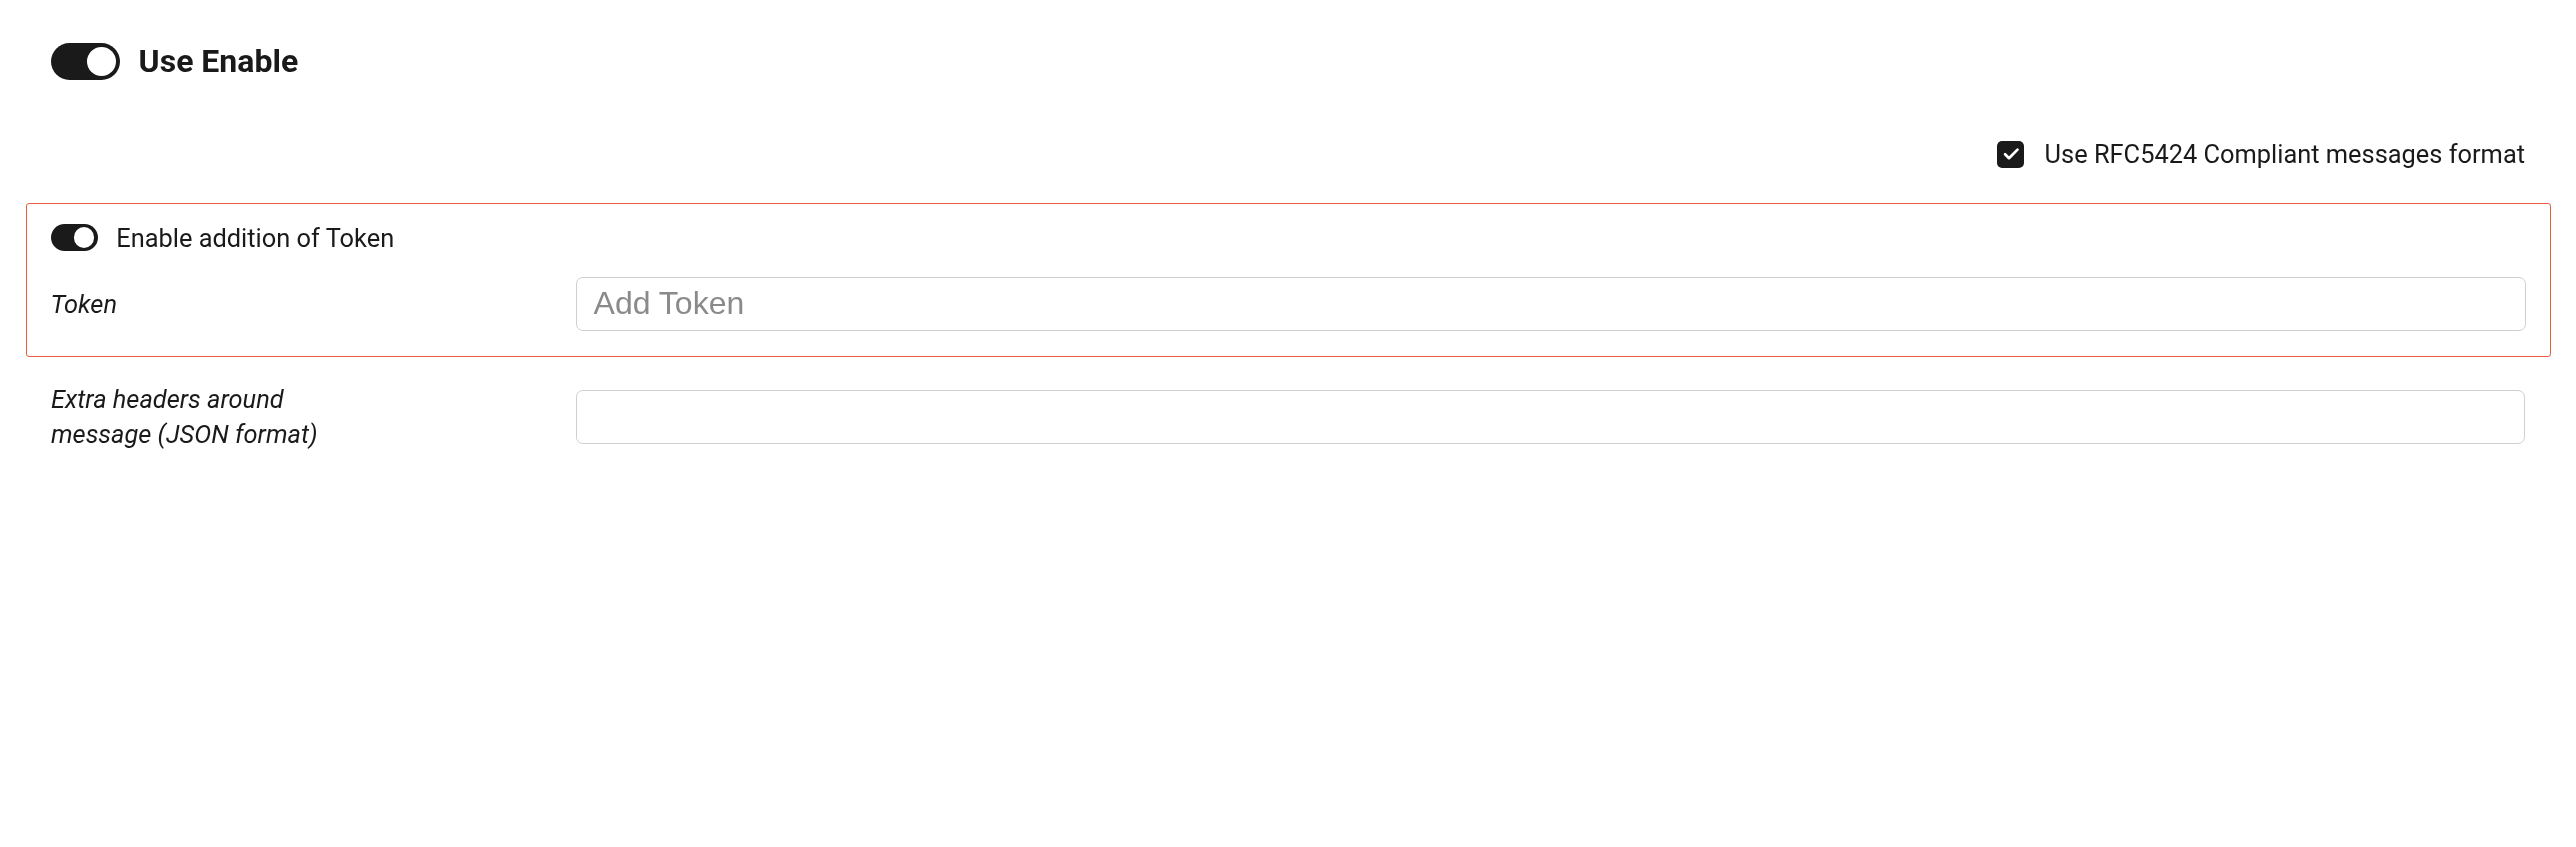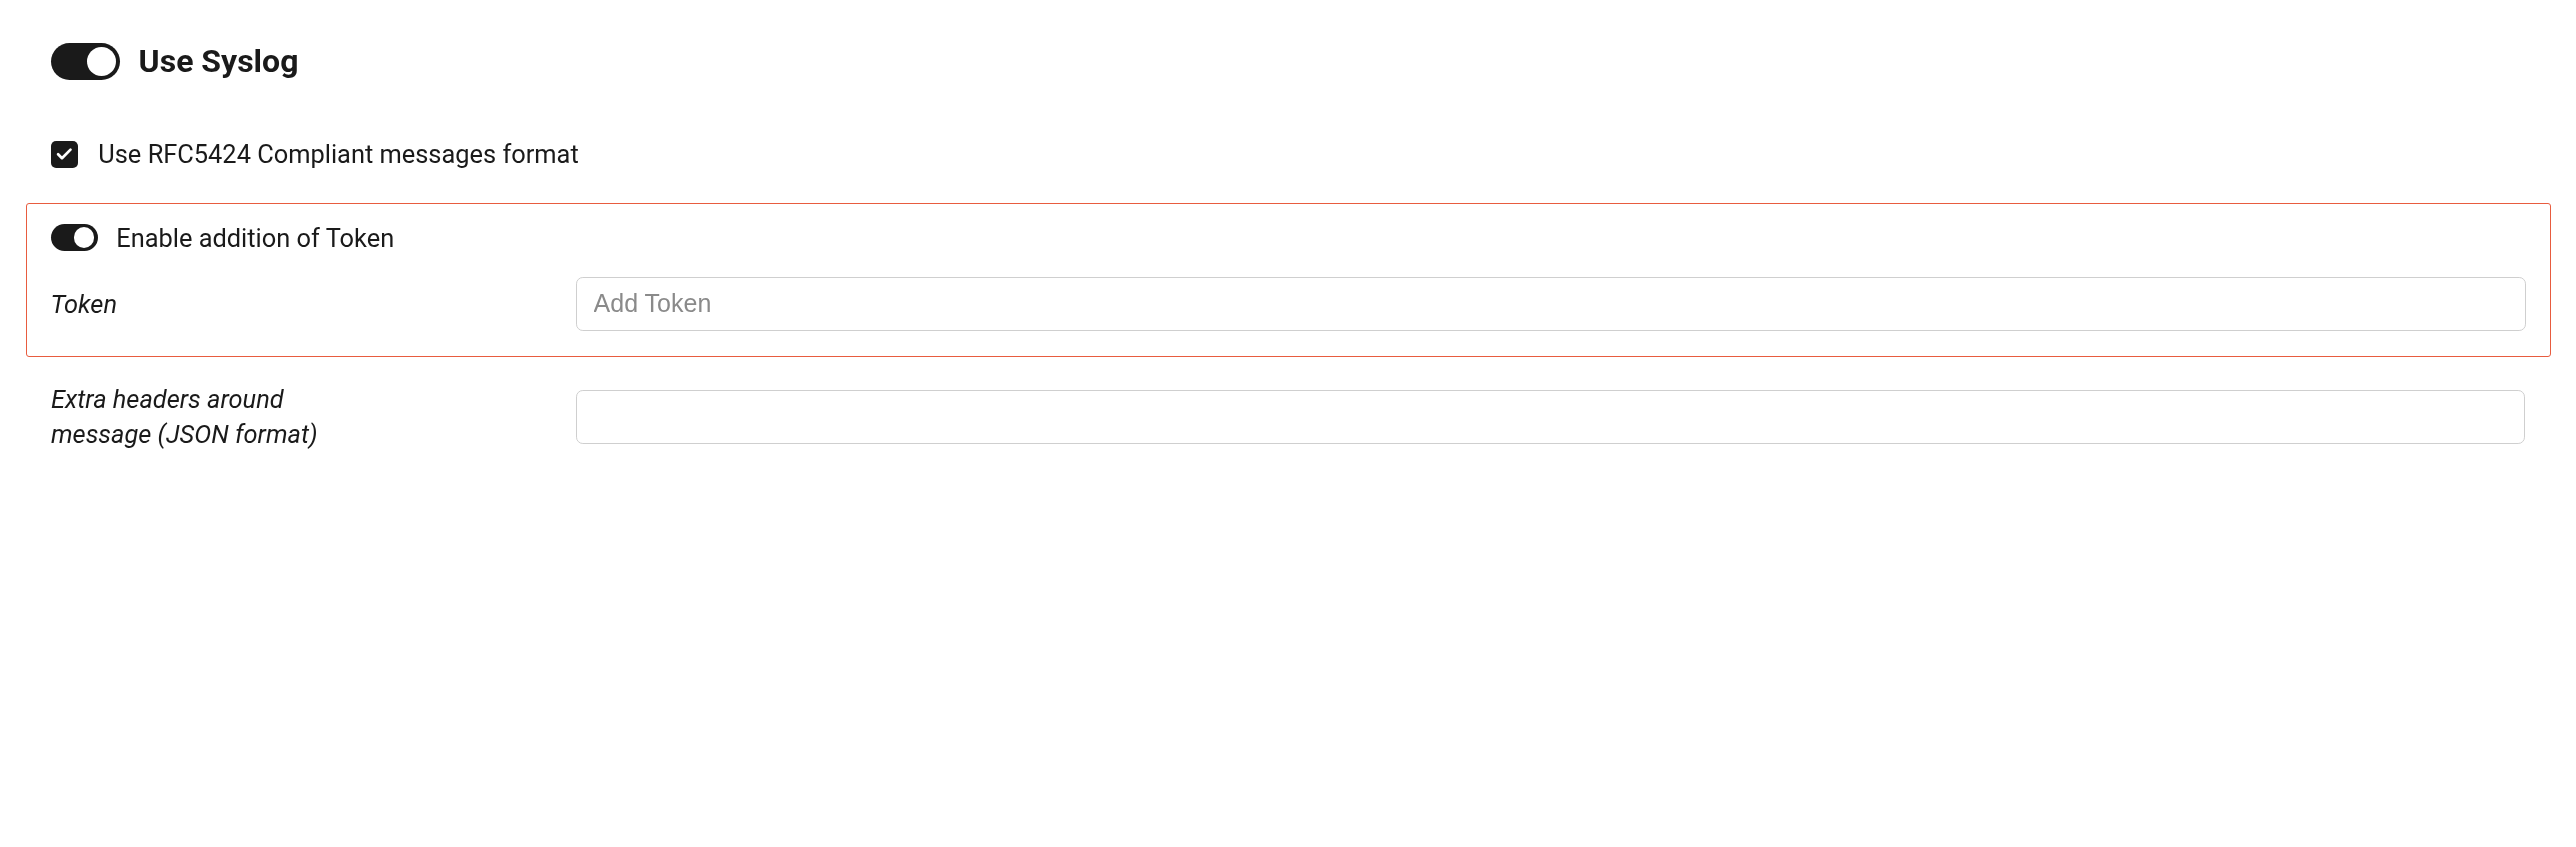--- a/index.html
+++ b/index.html
@@ -11,20 +11,21 @@
       font-family: -apple-system, BlinkMacSystemFont, "Segoe UI", Roboto, Helvetica, Arial, sans-serif;
       background: #ffffff;
       padding: 42px 51px;
       width: 2576px;
       color: #1a1a1a;
     }
     .row {
       display: flex;
       align-items: center;
       margin-bottom: 34px;
+      justify-content: flex-end;
     }
     .row-heading {
       display: flex;
       align-items: center;
       margin-bottom: 59px;
     }
     .toggle-lg {
       position: relative;
       width: 69px;
       height: 37px;
@@ -133,21 +134,21 @@
       justify-content: center;
     }
     .label-col-multi .field-label {
       line-height: 1.35;
     }
     .input-text {
       flex: 1;
       height: 54px;
       border: 0.8px solid #cfcfcf;
       border-radius: 6.8px;
-      font-size: 25px;
+      font-size: 32px;
       padding: 0 17px;
       color: #1a1a1a;
       background: #ffffff;
       outline: none;
     }
     .input-text::placeholder {
       color: #8a8a8a;
     }
     .extra-row {
       display: flex;
@@ -156,21 +157,21 @@
       margin-top: 14px;
     }
   </style>
 </head>
 <body>
 
 <div class="row-heading">
   <div class="toggle-lg">
     <div class="knob"></div>
   </div>
-  <span class="heading-label">Use Syslog</span>
+  <span class="heading-label">Use Enable</span>
 </div>
 
 <div class="row">
   <div class="checkbox">
     <svg viewBox="0 0 24 24" fill="none" stroke="#ffffff" stroke-width="3.5" stroke-linecap="round" stroke-linejoin="round">
       <polyline points="4 12 9 17 20 6"></polyline>
     </svg>
   </div>
   <span class="check-label">Use RFC5424 Compliant messages format</span>
 </div>

